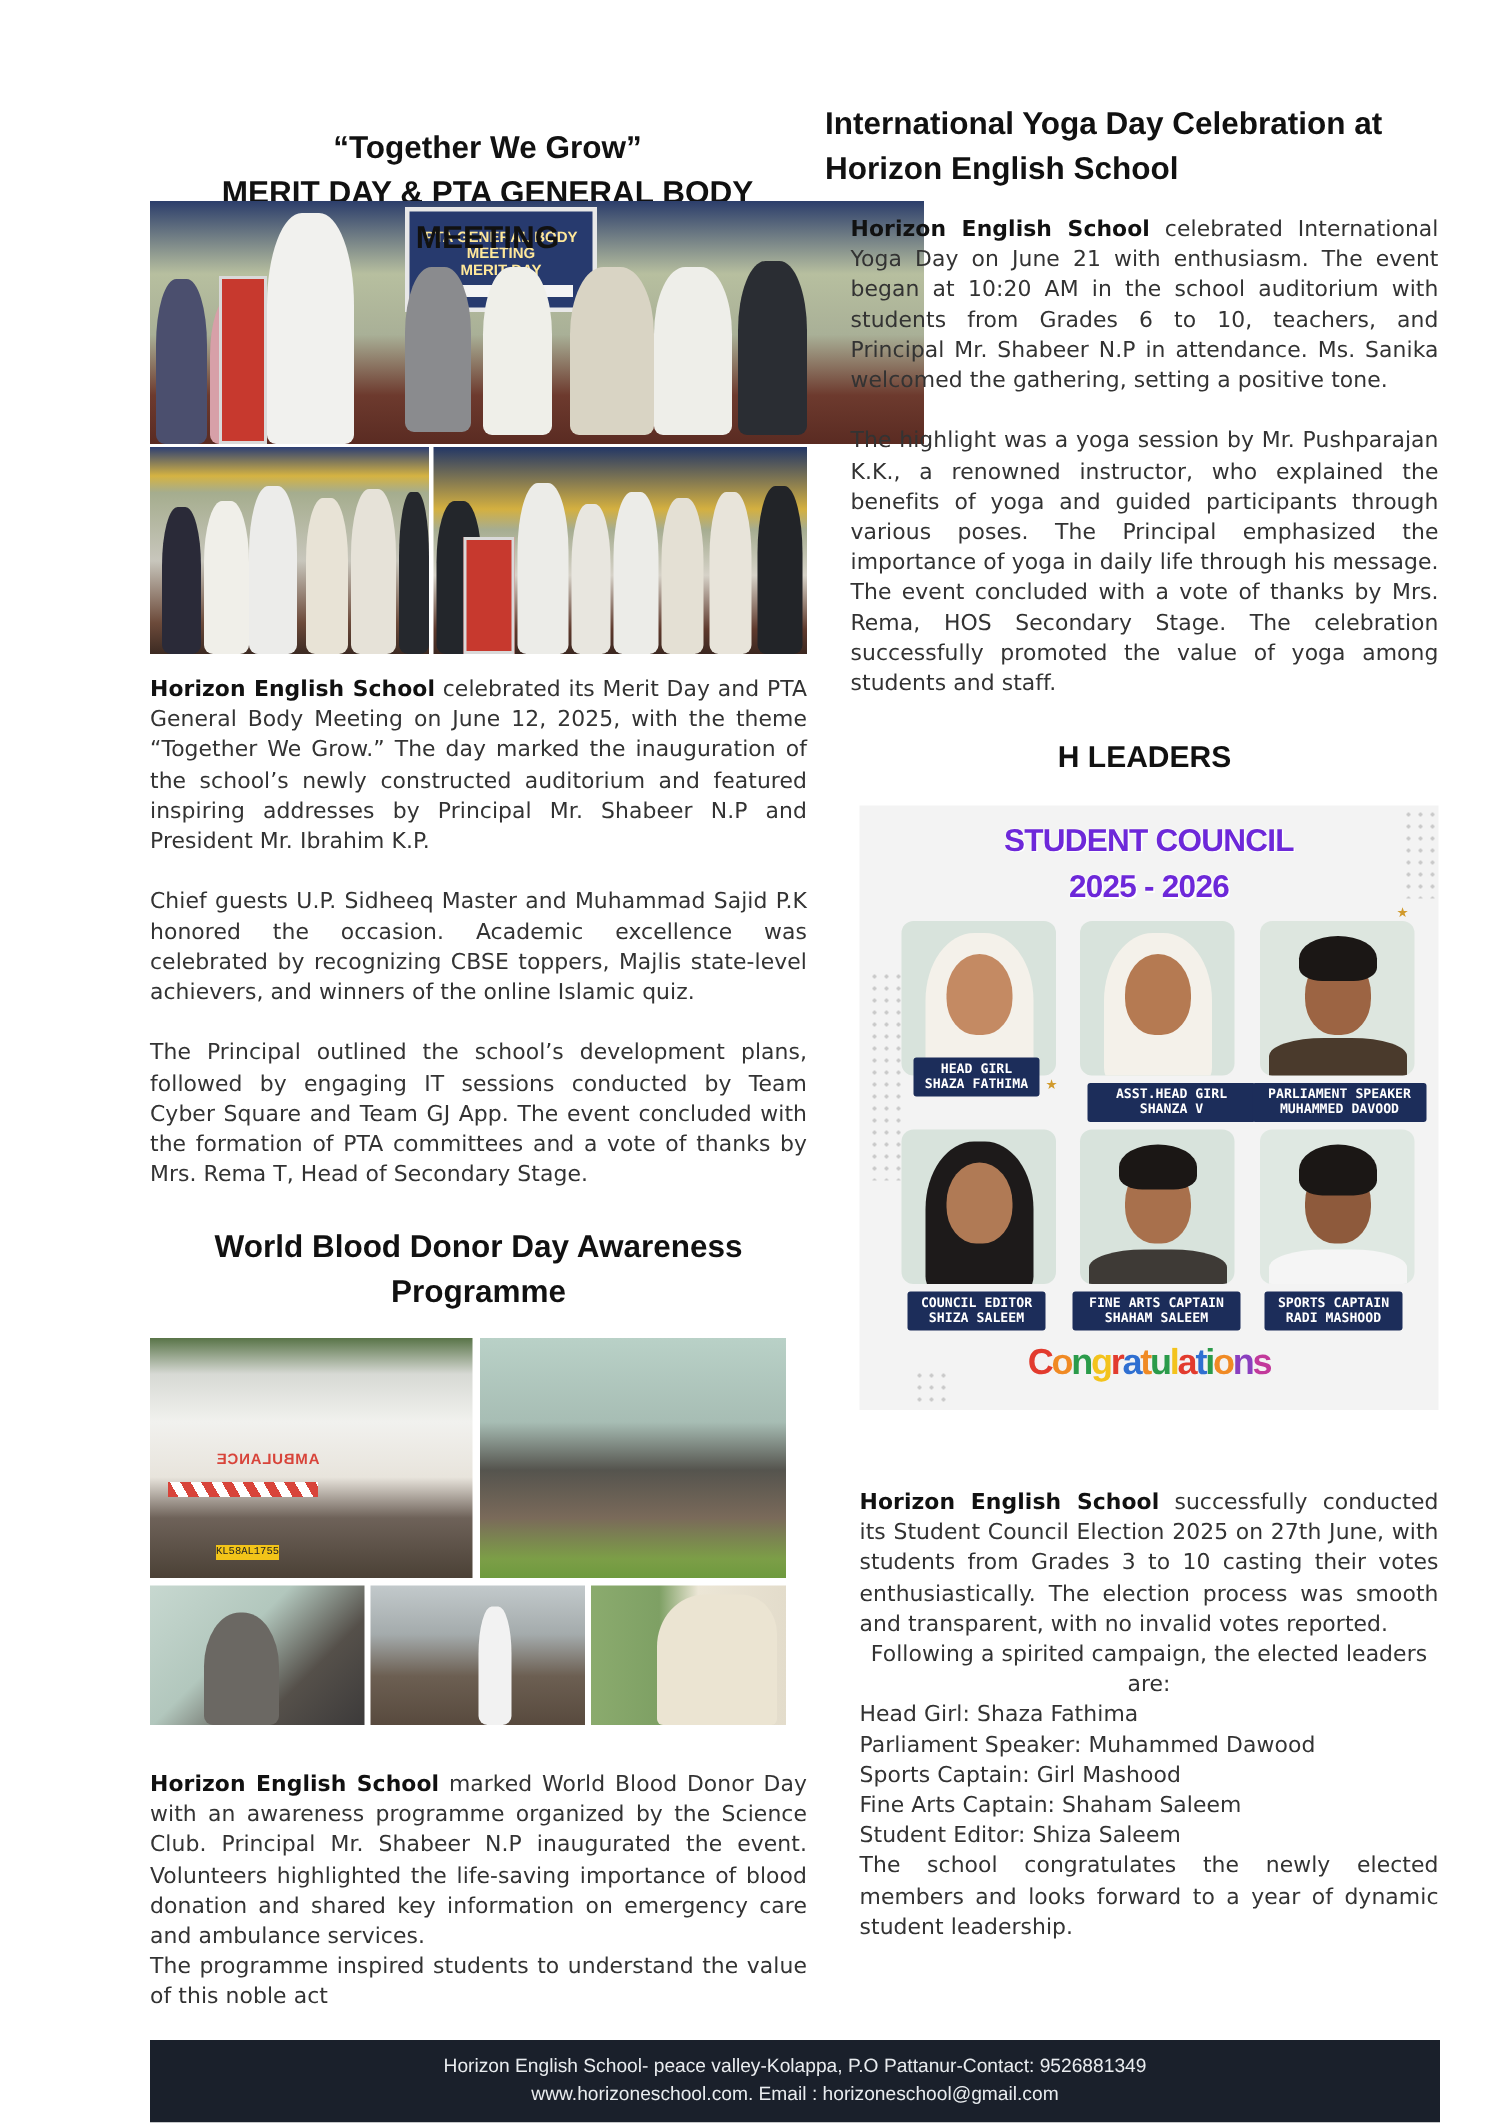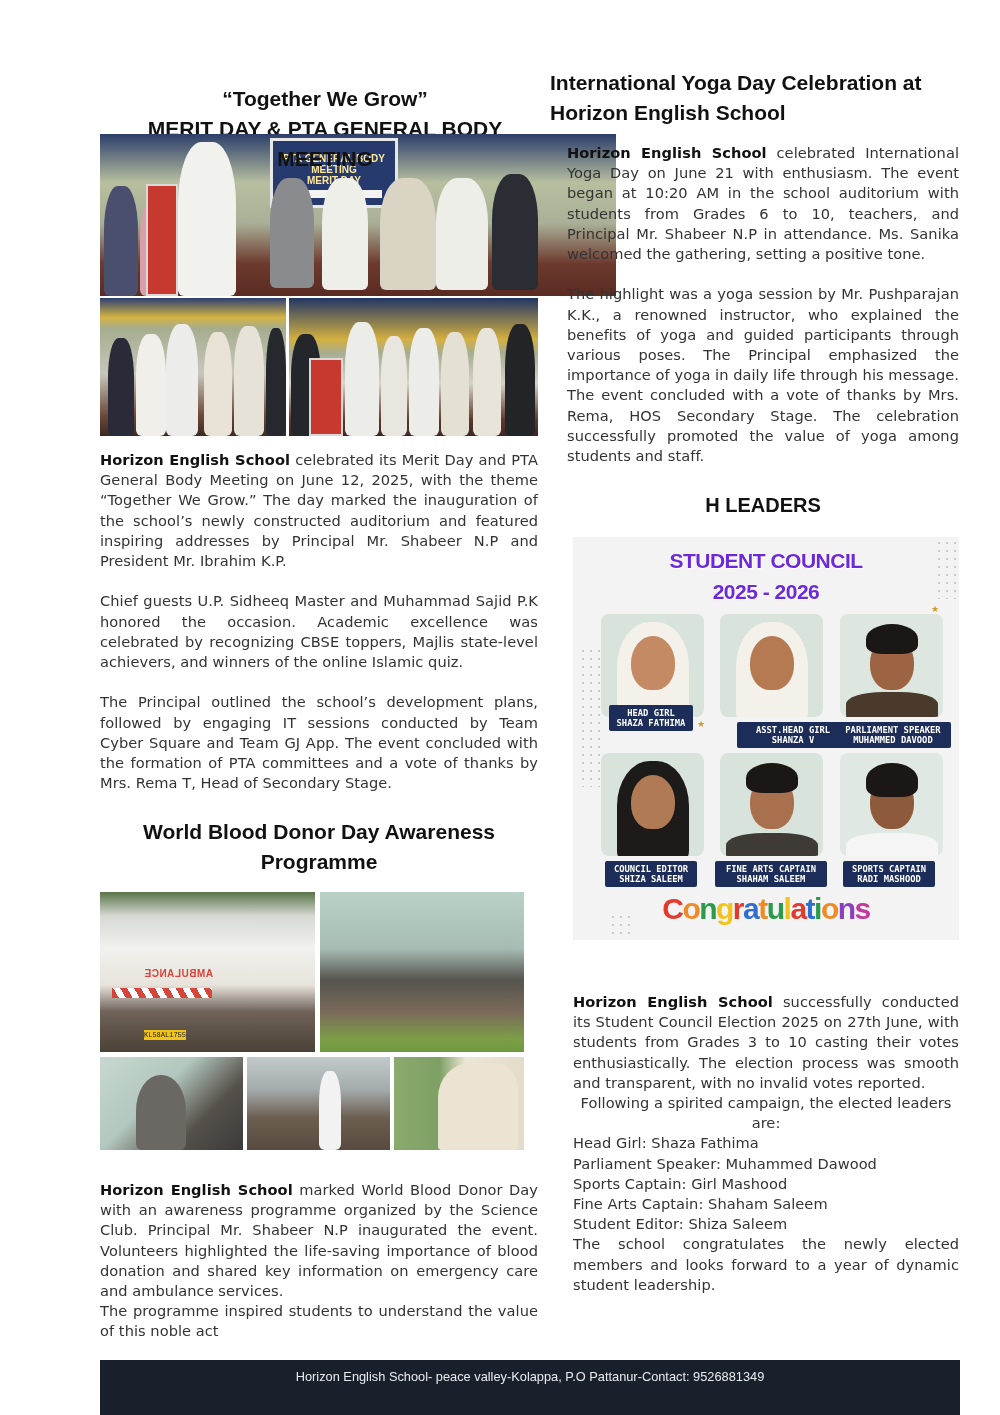--- a/index.html
+++ b/index.html
@@ -57,21 +57,21 @@
   .tile .face { position: absolute; left: 30px; top: 22px; width: 44px; height: 54px; border-radius: 50% 50% 45% 45%; background: #b9825c; }
   .tile .hijab-w { position: absolute; left: 16px; top: 8px; width: 72px; height: 100px; border-radius: 45% 45% 10% 10%; background: #f4f1ea; }
   .tile .hijab-b { position: absolute; left: 16px; top: 8px; width: 72px; height: 100px; border-radius: 45% 45% 10% 10%; background: #1d1a1a; }
   .tile .hair { position: absolute; left: 26px; top: 10px; width: 52px; height: 30px; border-radius: 50% 50% 30% 30%; background: #1b1715; }
   .tile .shirt-b { position: absolute; left: 6px; top: 78px; width: 92px; height: 30px; border-radius: 40% 40% 0 0; background: #4a3a2c; }
   .tile .shirt-w { position: absolute; left: 6px; top: 80px; width: 92px; height: 30px; border-radius: 40% 40% 0 0; background: #f5f5f5; }
   .tile .suit { position: absolute; left: 6px; top: 80px; width: 92px; height: 30px; border-radius: 40% 40% 0 0; background: #3e3a36; }
 
   .label { position: absolute; background: #1c2d5a; color: #ffffff; font-family: "DejaVu Sans Mono", monospace; font-weight: 700; font-size: 8.8px; line-height: 10px; text-align: center; padding: 3px 4px; border-radius: 2px; white-space: nowrap; }
 
-  .congrats { position: absolute; left: 0; top: 355px; width: 100%; text-align: center; font-family: "Liberation Sans", sans-serif; font-weight: 900; font-size: 30px; letter-spacing: -1.5px; line-height: 34px; }
+  .congrats { position: absolute; left: 0; top: 355px; width: 100%; text-align: center; font-family: "Liberation Sans", sans-serif; font-weight: 900; font-size: 24px; letter-spacing: -1.5px; line-height: 34px; }
   .congrats span { display: inline-block; }
 
   .footer { position: absolute; left: 100px; top: 1360px; width: 860px; height: 55px; background: #1a202b; color: #e9ecef; text-align: center; font-family: "Liberation Sans", sans-serif; font-size: 12.8px; line-height: 19px; padding-top: 7px; }
 </style>
 </head>
 <body>
 
 <div class="title-merit heading">
   <div>“Together We Grow”</div>
   <div>MERIT DAY &amp; PTA GENERAL BODY</div>
@@ -188,21 +188,21 @@
   <div class="tile" style="left:267px;top:77px;background:#dde6df;">
     <div class="shirt-b"></div>
       <div class="face" style="background:#9c6443;"></div>
       <div class="hair"></div>
   </div>
 
   <div class="label" style="left:36px;top:168px;width:84px;">
     <div>HEAD GIRL</div>
     <div>SHAZA FATHIMA</div>
   </div>
-  <div class="label" style="left:152px;top:185px;width:112px;margin-left:12px;">
+  <div class="label" style="left:152px;top:185px;width:112px;">
     <div>ASST.HEAD GIRL</div>
     <div>SHANZA V</div>
   </div>
   <div class="label" style="left:262px;top:185px;width:116px;">
     <div>PARLIAMENT SPEAKER</div>
     <div>MUHAMMED DAVOOD</div>
   </div>
 
   <div class="tile" style="left:28px;top:216px;">
     <div class="hijab-b"></div>
@@ -243,13 +243,14 @@
     <div>Parliament Speaker: Muhammed Dawood</div>
     <div>Sports Captain: Girl Mashood</div>
     <div>Fine Arts Captain: Shaham Saleem</div>
     <div>Student Editor: Shiza Saleem</div>
   </div>
   <p>The school congratulates the newly elected members and looks forward to a year of dynamic student leadership.</p>
 </div>
 
 <div class="footer">
   <div>Horizon English School- peace valley-Kolappa, P.O Pattanur-Contact: 9526881349</div>
+  <div>www.horizoneschool.com. Email : horizoneschool@gmail.com</div>
 </div>
 
 </body></html>

